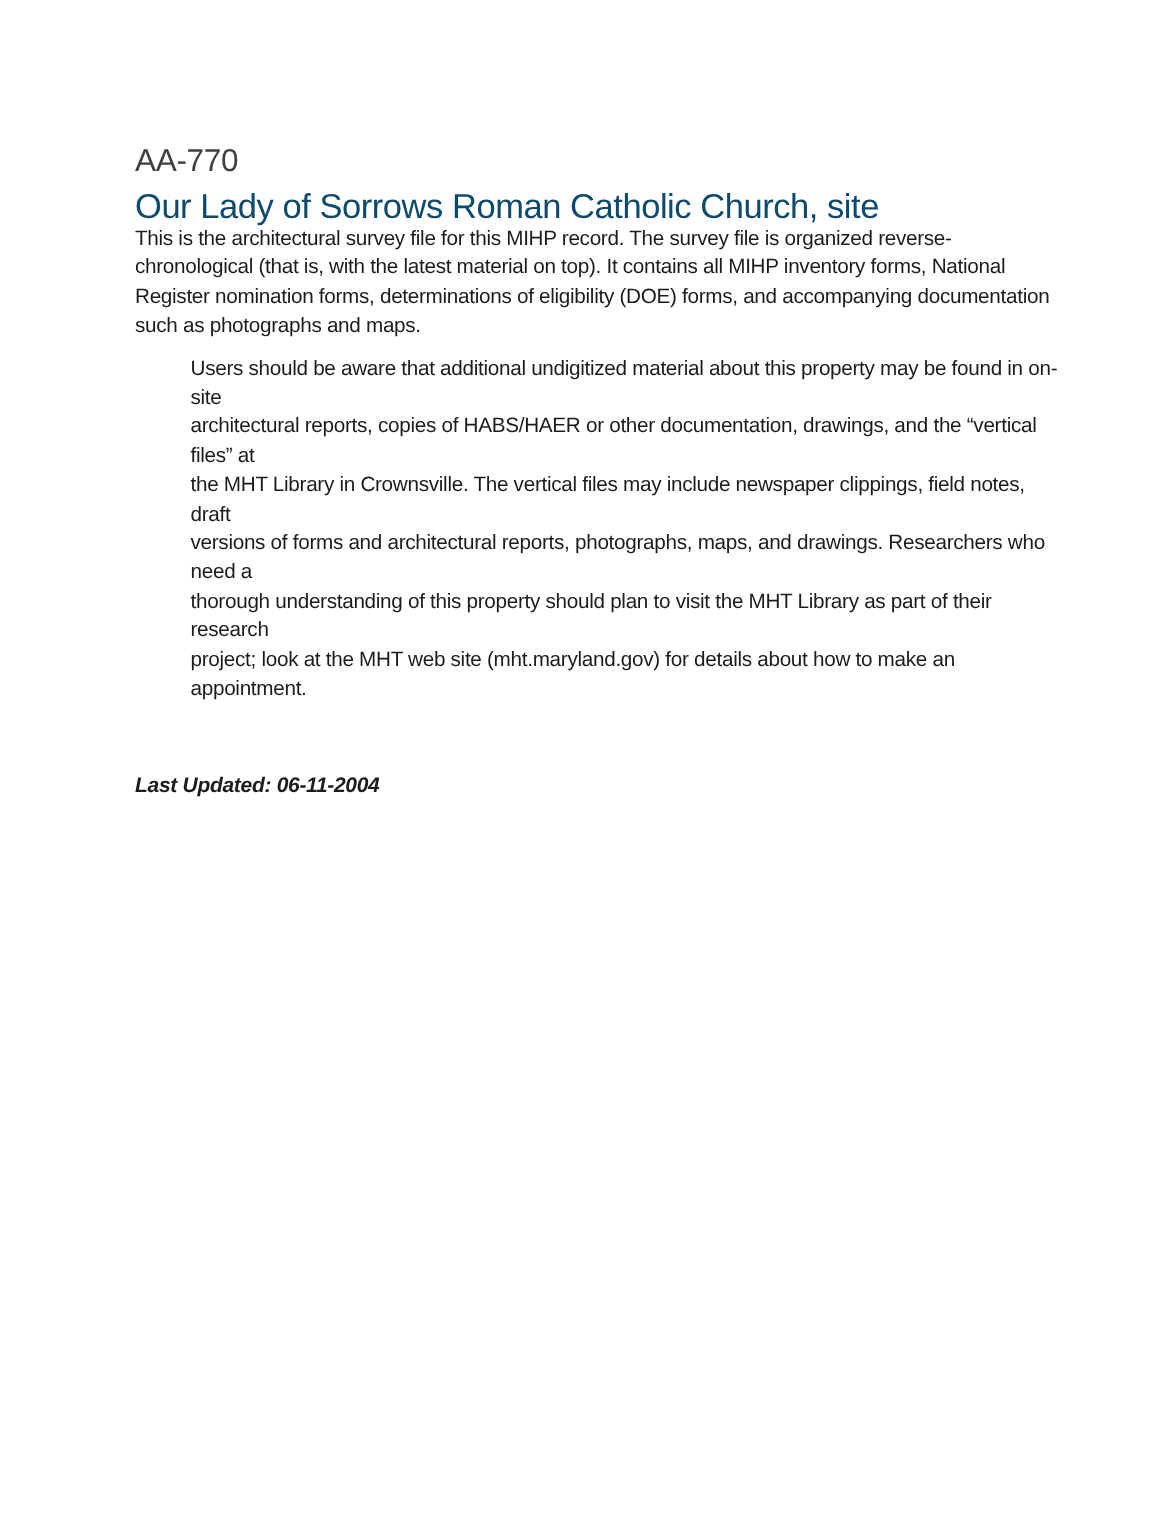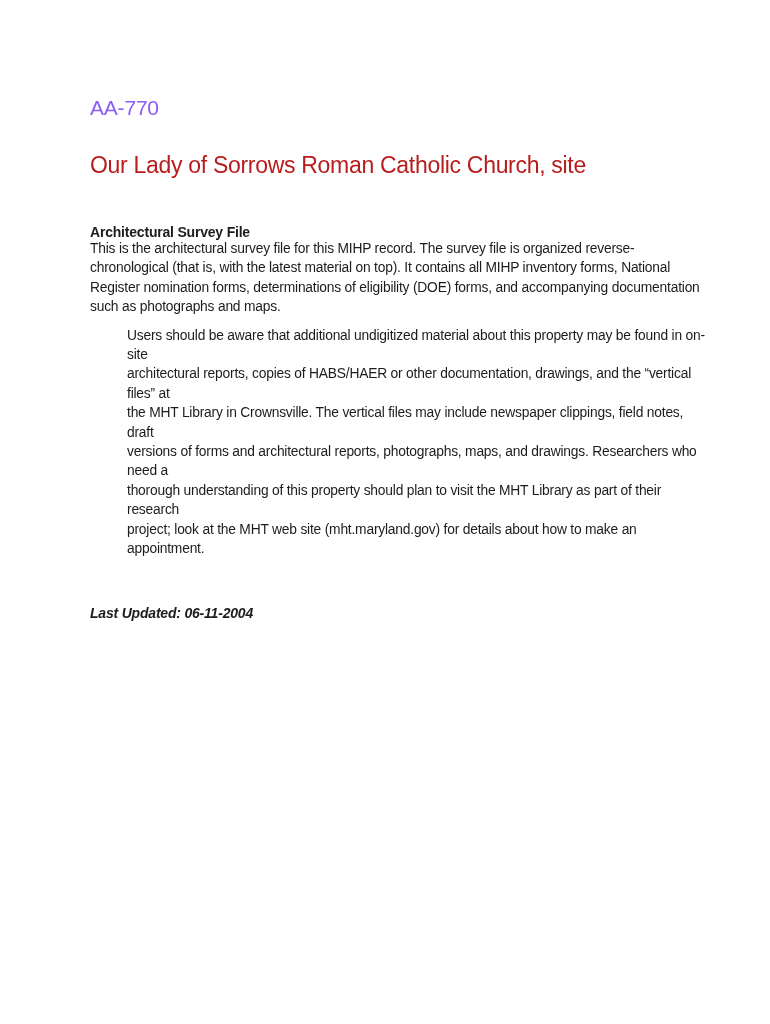--- a/index.html
+++ b/index.html
@@ -23,29 +23,29 @@
     top: 0;
     left: 90px;
     width: 620px;
     padding-top: 97px;
   }
   .record-id {
     font-size: 21px;
     font-weight: 400;
     line-height: 1.0;
     letter-spacing: -0.2px;
-    color: #8b5cf6;
+    color: #404040;
   }
   .record-title {
-    margin-top: 36px;
+    margin-top: 8px;
     font-size: 23px;
     font-weight: 400;
     line-height: 1.0;
     letter-spacing: -0.3px;
-    color: #b91c1c;
+    color: #0c4a6e;
   }
   .section-heading {
     margin-top: 48px;
     font-size: 14px;
     font-weight: 700;
     line-height: 1.0;
     letter-spacing: -0.2px;
   }
   .body-par {
     font-size: 13.8px;
@@ -70,21 +70,20 @@
 </head>
 <body>
 
 <div class="page">
   <div class="content">
 
     <div class="record-id">AA-770</div>
 
     <div class="record-title">Our Lady of Sorrows Roman Catholic Church, site</div>
 
-    <div class="section-heading">Architectural Survey File</div>
 
     <div class="body-par first">This is the architectural survey file for this MIHP record. The survey file is organized reverse-
 chronological (that is, with the latest material on top). It contains all MIHP inventory forms, National
 Register nomination forms, determinations of eligibility (DOE) forms, and accompanying documentation
 such as photographs and maps.</div>
 
     <div class="body-par second">Users should be aware that additional undigitized material about this property may be found in on-site
 architectural reports, copies of HABS/HAER or other documentation, drawings, and the “vertical files” at
 the MHT Library in Crownsville. The vertical files may include newspaper clippings, field notes, draft
 versions of forms and architectural reports, photographs, maps, and drawings. Researchers who need a

